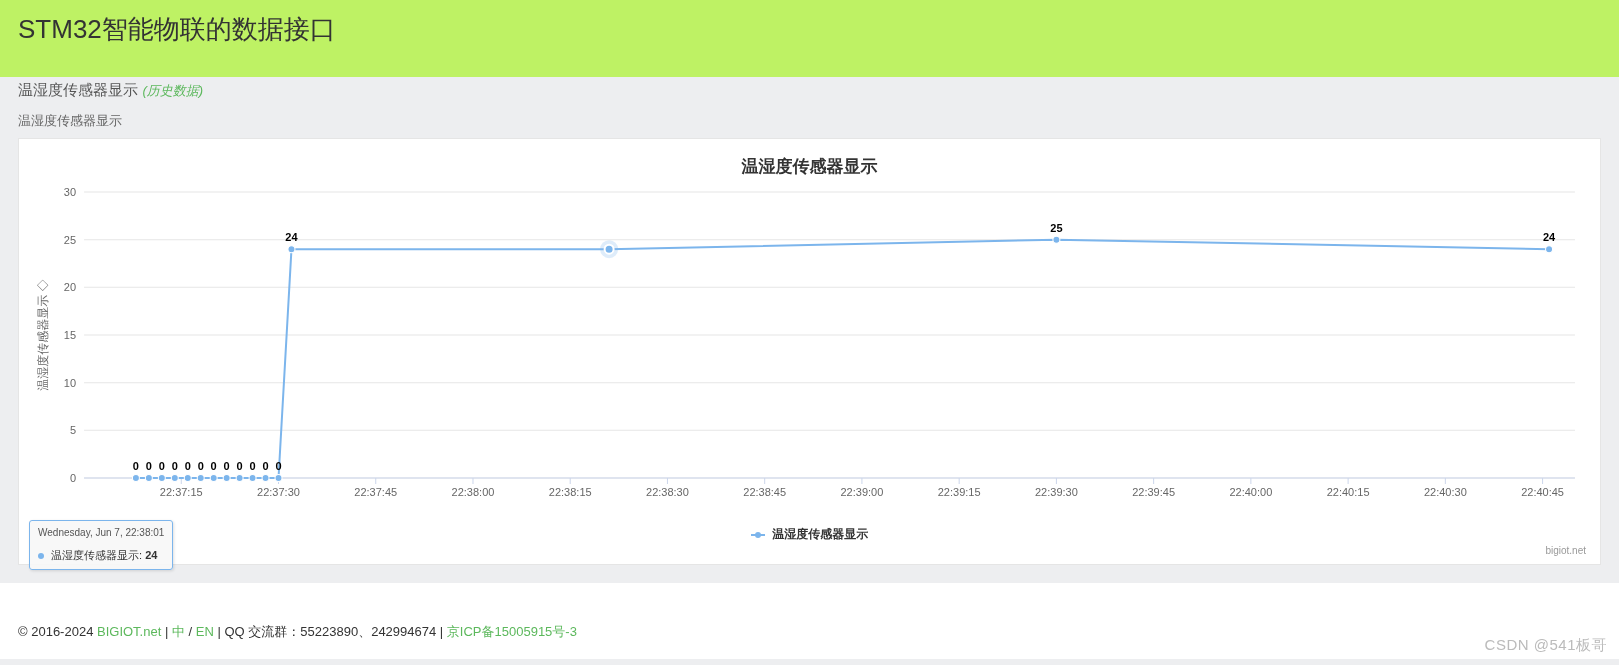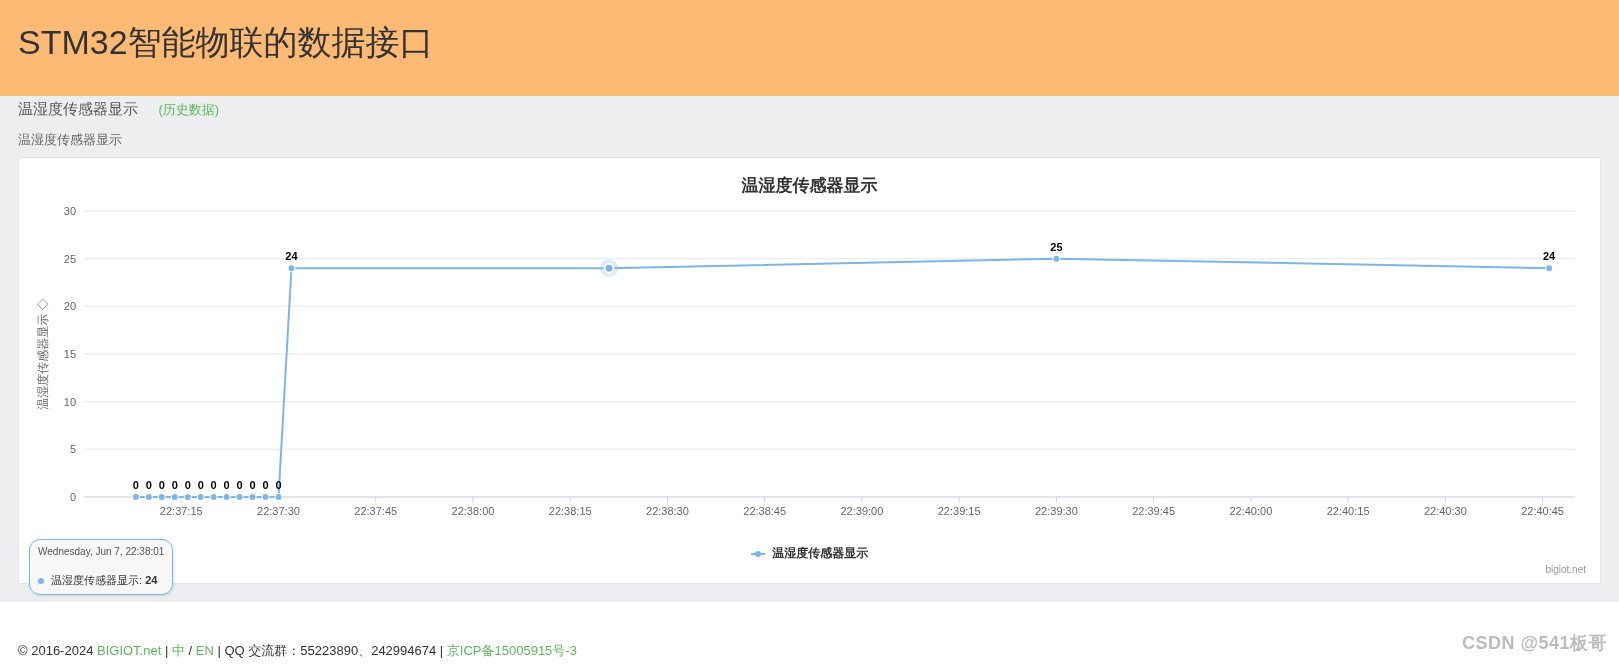--- a/index.html
+++ b/index.html
@@ -3,40 +3,41 @@
 <meta charset="utf-8">
 <style>
   * { box-sizing: border-box; margin: 0; padding: 0; }
   body {
     font-family: "Microsoft YaHei", Arial, sans-serif;
     background: #edeef0;
     color: #333;
     width: 1619px;
   }
   .page-title {
-    font-size: 34px;
+    font-size: 26px;
     font-weight: 400;
     color: #333;
-    padding: 20px 18px 30px 18px;
-    background: #fdba74;
+    padding: 12px 18px 30px 18px;
+    background: #bef264;
   }
   .section-header {
     padding: 4px 18px 6px 18px;
   }
   .section-title {
     font-size: 15px;
     color: #555;
     display: inline;
   }
   .history-link {
     font-size: 13px;
     color: #5cb85c;
     display: inline;
-    margin-left: 16px;
+    margin-left: 0;
     cursor: pointer;
+    font-style: italic;
   }
   .chart-subtitle {
     font-size: 13px;
     color: #666;
     padding: 6px 18px 8px 18px;
   }
   .chart-card {
     background: #fff;
     margin: 0 18px 18px 18px;
     border: 1px solid #e5e5e5;
@@ -65,45 +66,45 @@
   }
   .legend-marker::after {
     content: ""; position: absolute; left: 4px; top: -2px;
     width: 6px; height: 6px; background: #7cb5ec; border-radius: 50%;
   }
   .credit { text-align: right; font-size: 10px; color: #999; padding: 0 4px 2px 0; }
   .tooltip-box {
     position: absolute;
     background: rgba(247,247,247,0.92);
     border: 1px solid #7cb5ec;
-    border-radius: 11px;
+    border-radius: 3px;
     padding: 6px 8px;
     font-size: 11px;
     color: #333;
     box-shadow: 1px 1px 3px rgba(0,0,0,0.12);
     white-space: nowrap;
   }
   .tooltip-header { font-size: 10px; color: #555; }
-  .tooltip-row { margin-top: 16px; }
+  .tooltip-row { margin-top: 10px; }
   .tooltip-dot {
     display:inline-block;width:6px;height:6px;border-radius:50%;
     background:#7cb5ec;margin-right:4px;vertical-align:middle;
   }
   .tooltip-value { font-weight: 700; }
   .halo { fill: rgba(124,181,236,0.25); }
   .footer {
     padding: 40px 18px 18px 18px;
     font-size: 13px;
     color: #333;
     background: #fff;
   }
   .footer a { color: #5cb85c; text-decoration: none; }
   .watermark {
     position: fixed; right: 12px; bottom: 10px;
-    font-size: 18px; color: #bbb; letter-spacing: 0.5px; font-weight: bold;
+    font-size: 15px; color: #bbb; letter-spacing: 0.5px;
   }
 </style>
 </head>
 <body>
 
 <div class="page-title">STM32智能物联的数据接口</div>
 
 <div class="section-header">
   <span class="section-title">温湿度传感器显示</span>
   <span class="history-link">(历史数据)</span>

